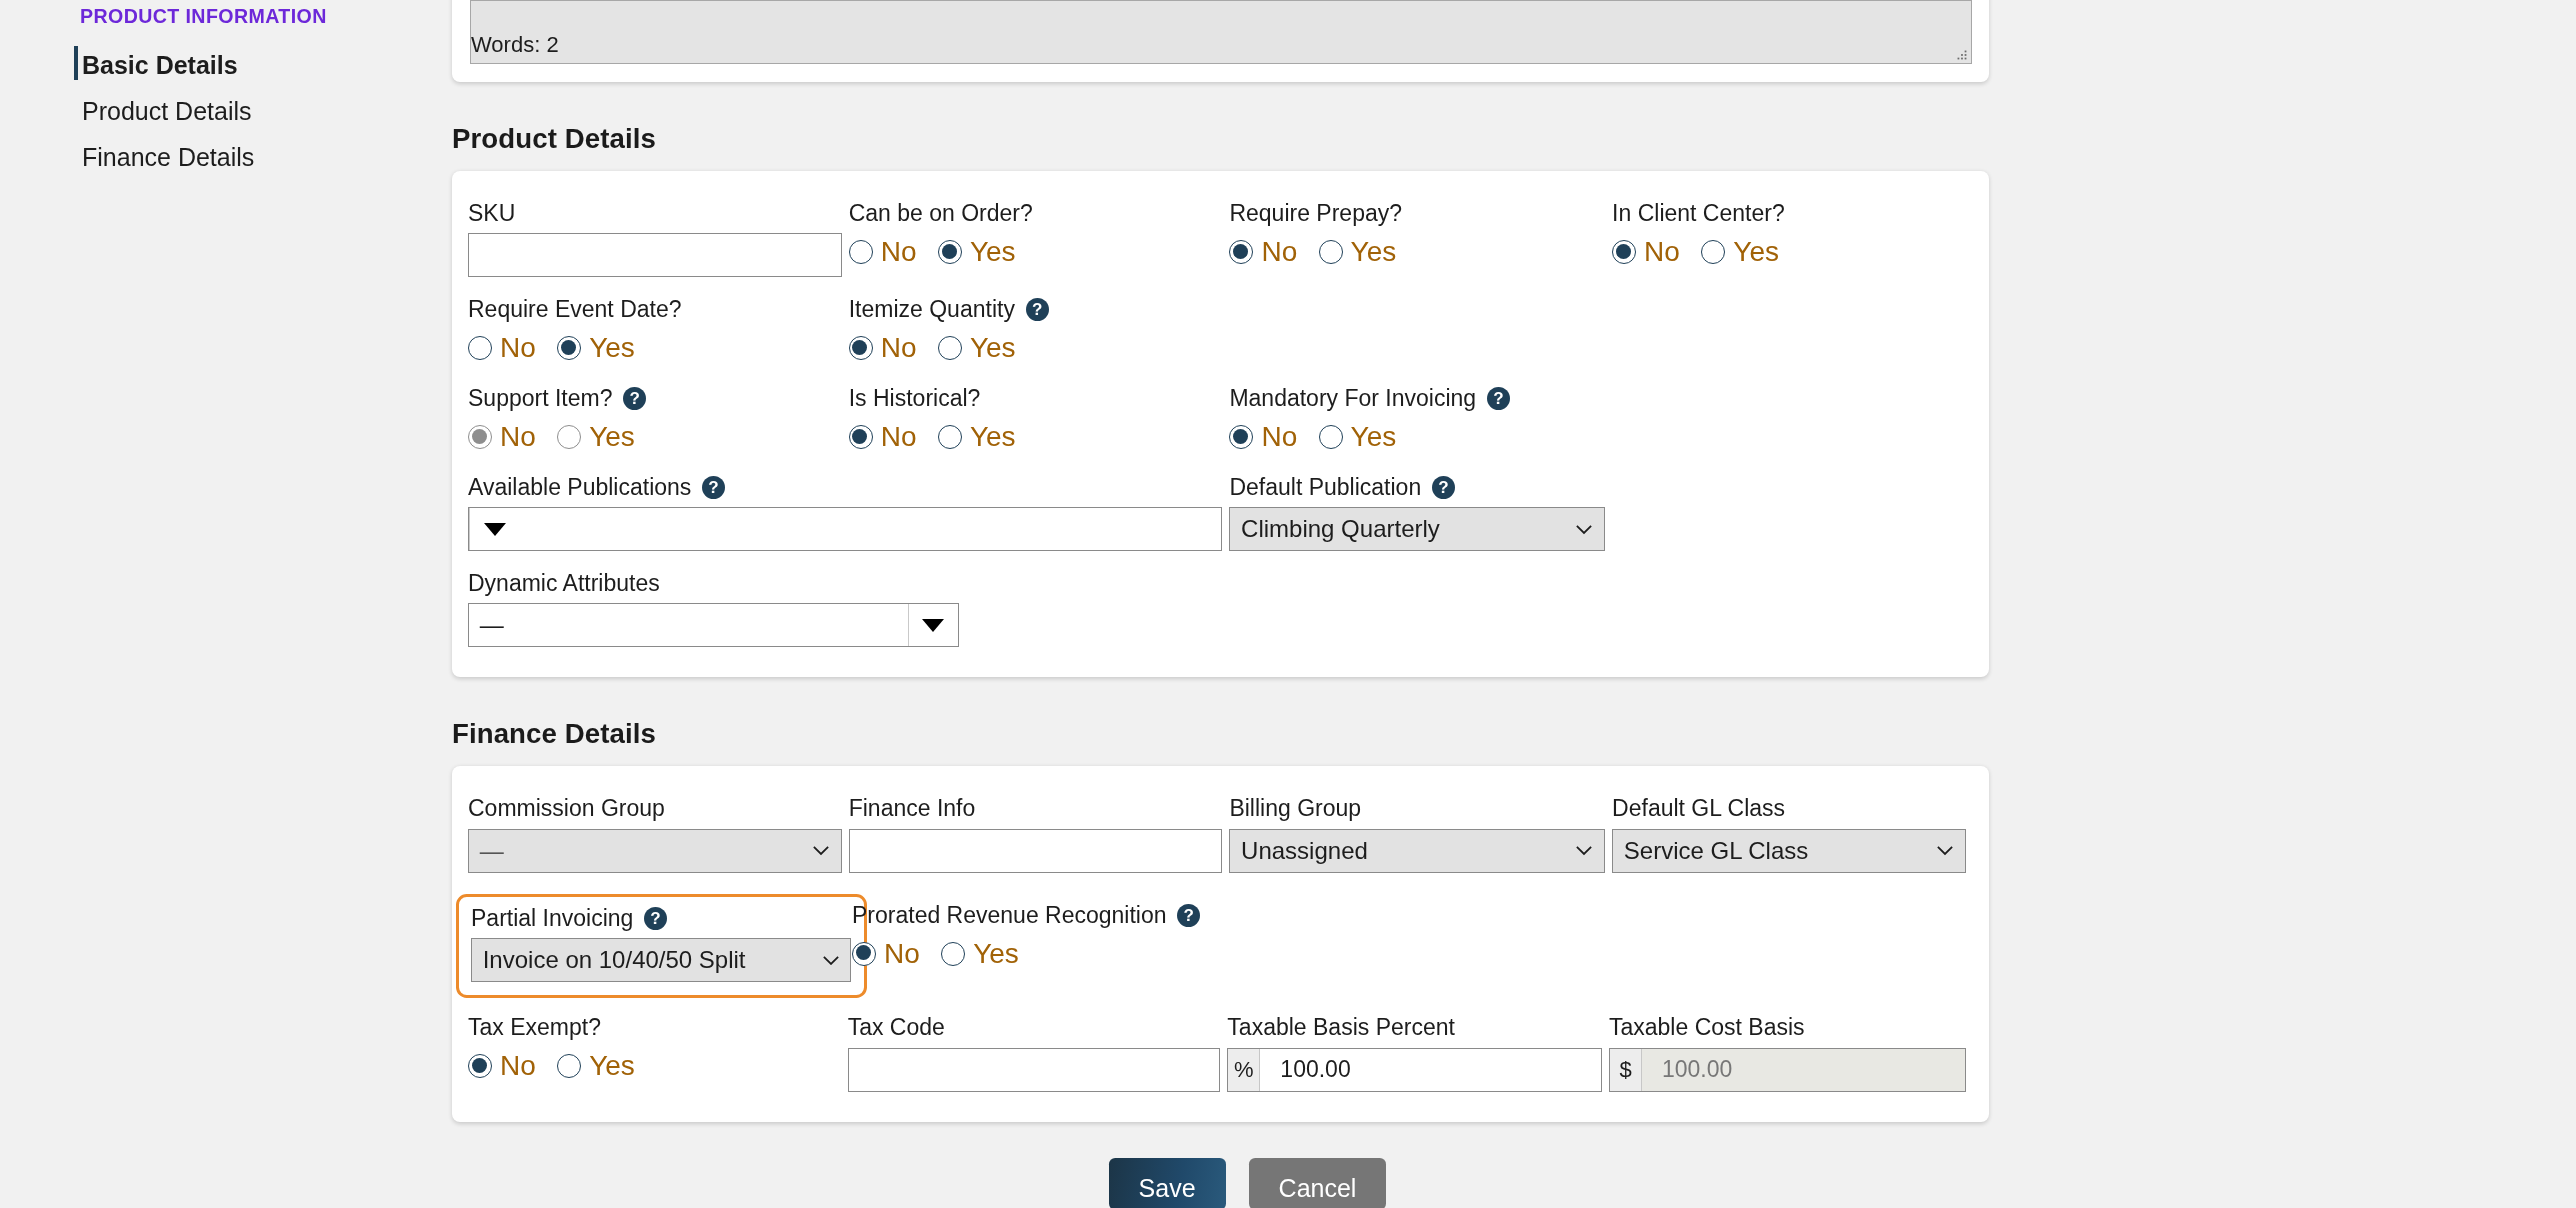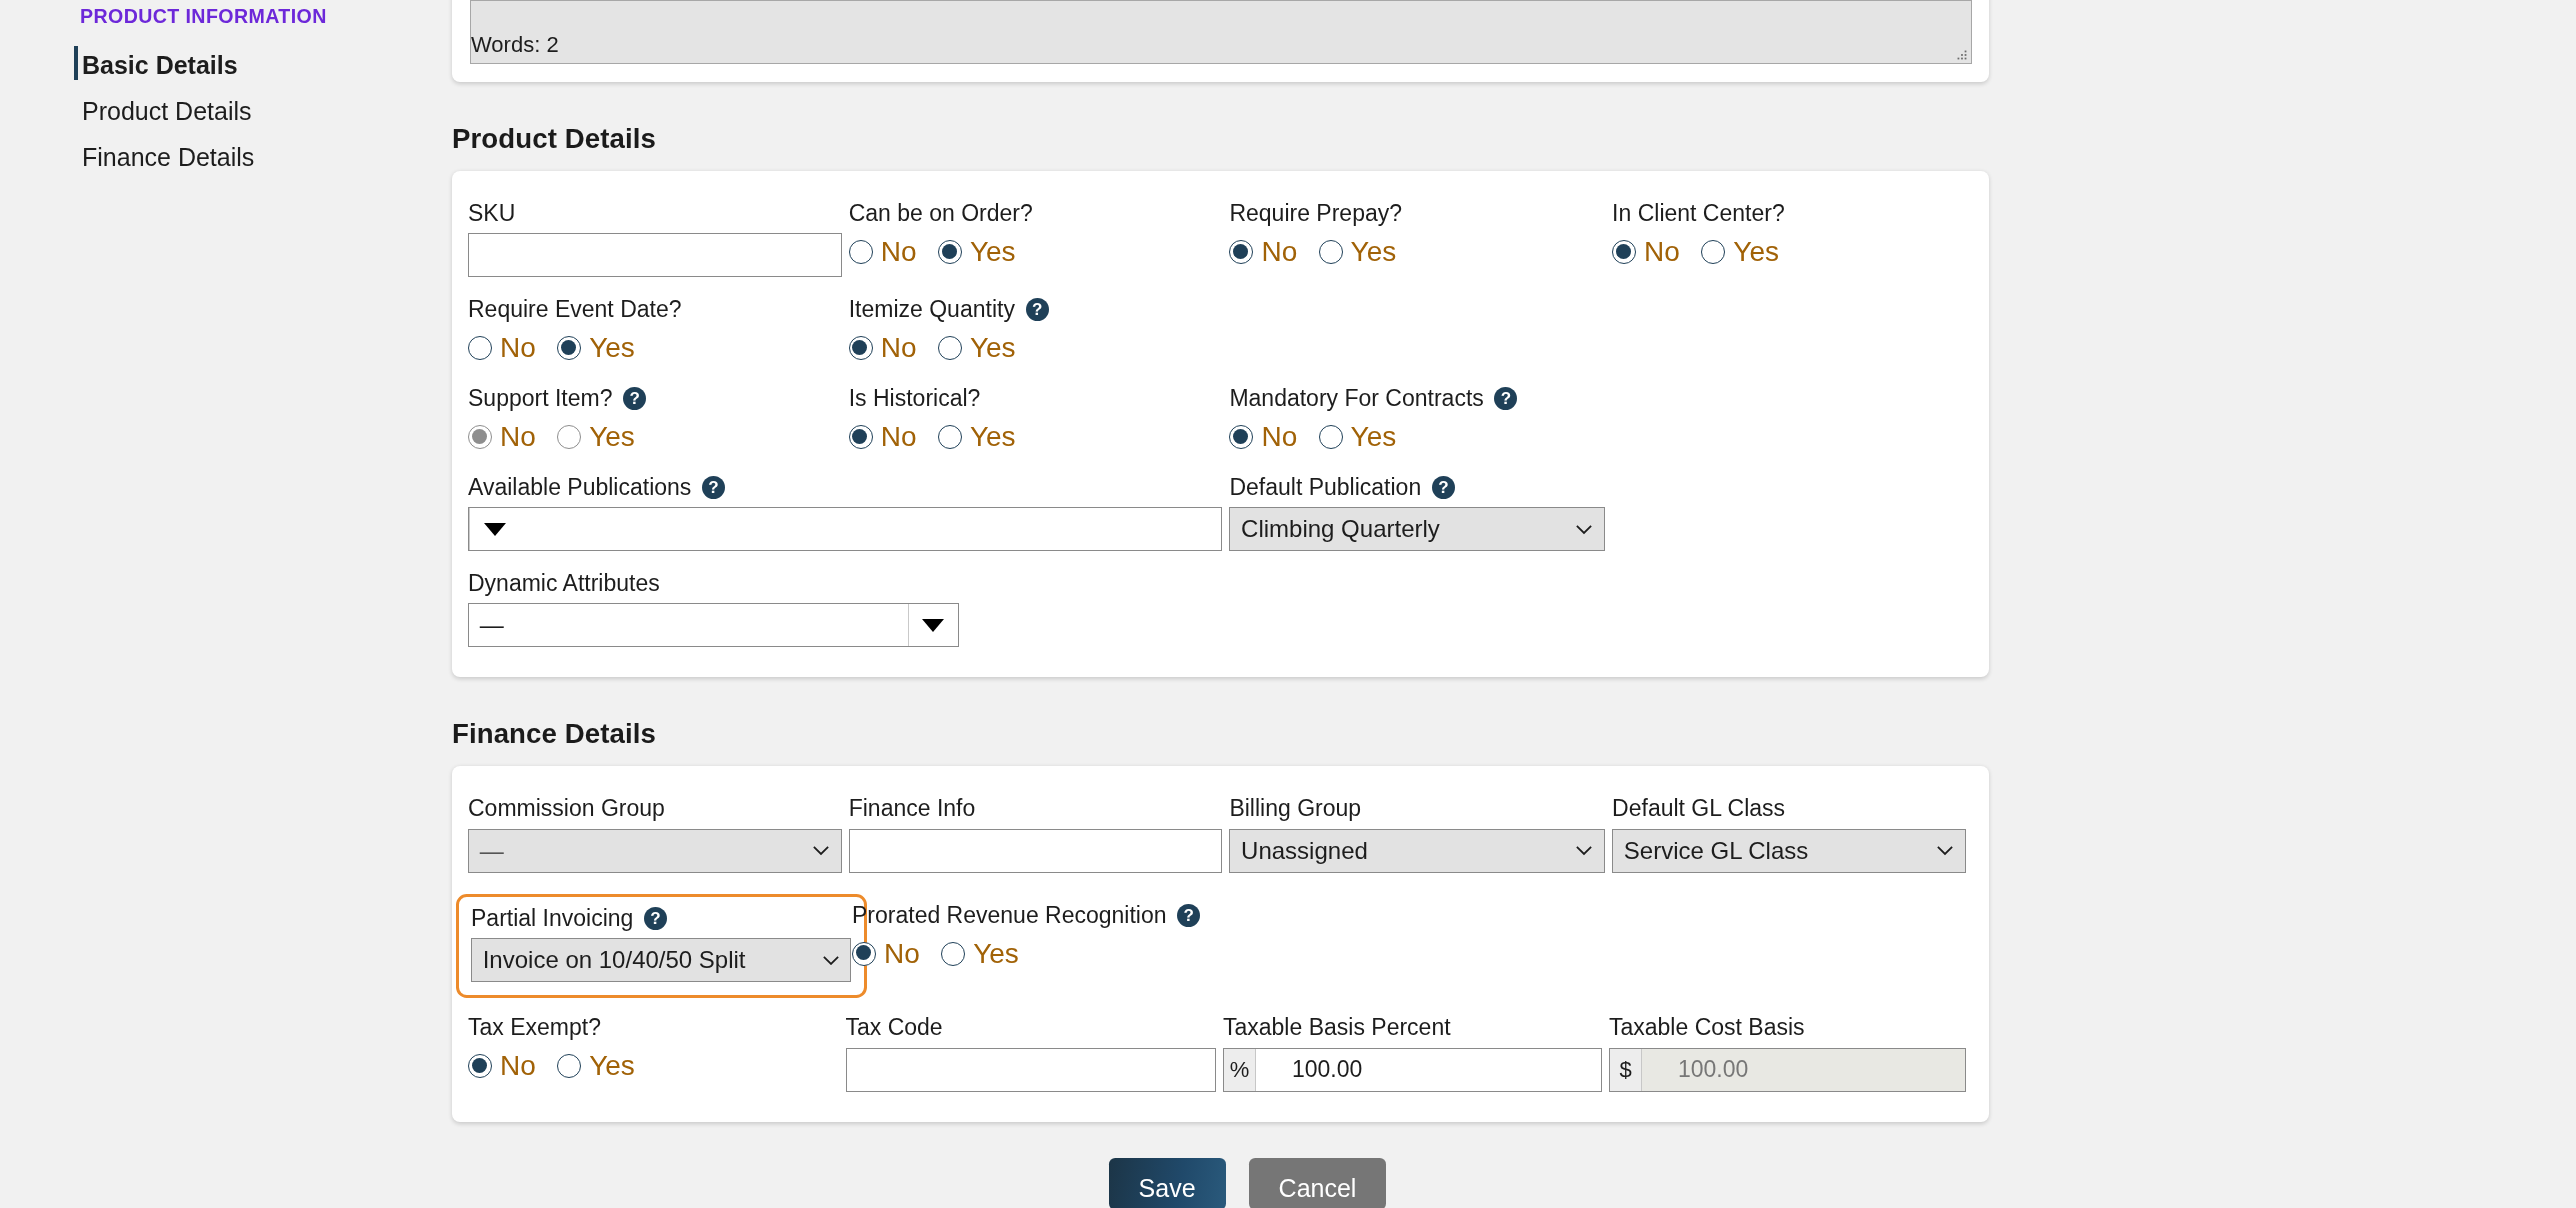--- a/index.html
+++ b/index.html
@@ -277,21 +277,20 @@
     flex: 0 0 auto;
   }
   .input-group .ig-input {
     flex: 1 1 auto;
     border: none;
     background: transparent;
     font-size: 23px;
     font-family: "Liberation Sans", sans-serif;
     padding: 0 20px;
     color: #1d1d1d;
-    margin-left: 16px;
   }
   .input-group.disabled { background: #e8e8e3; }
   .input-group.disabled .ig-input { color: #777; }
 
   
   .footer {
     display: flex;
     justify-content: center;
     gap: 23px;
     margin-top: 36px;
@@ -475,21 +474,21 @@
             </label>
             <label class="radio-opt">
               <span class="radio"></span>
               <span class="radio-label">Yes</span>
             </label>
           </div>
         </div>
 
         <div class="col col-3">
           <div class="field-label">
-            <span>Mandatory For Contracts</span>
+            <span>Mandatory For Invoicing</span>
             <span class="help-icon">?</span>
           </div>
           <div class="radio-group">
             <label class="radio-opt">
               <span class="radio checked"></span>
               <span class="radio-label">No</span>
             </label>
             <label class="radio-opt">
               <span class="radio"></span>
               <span class="radio-label">Yes</span>

